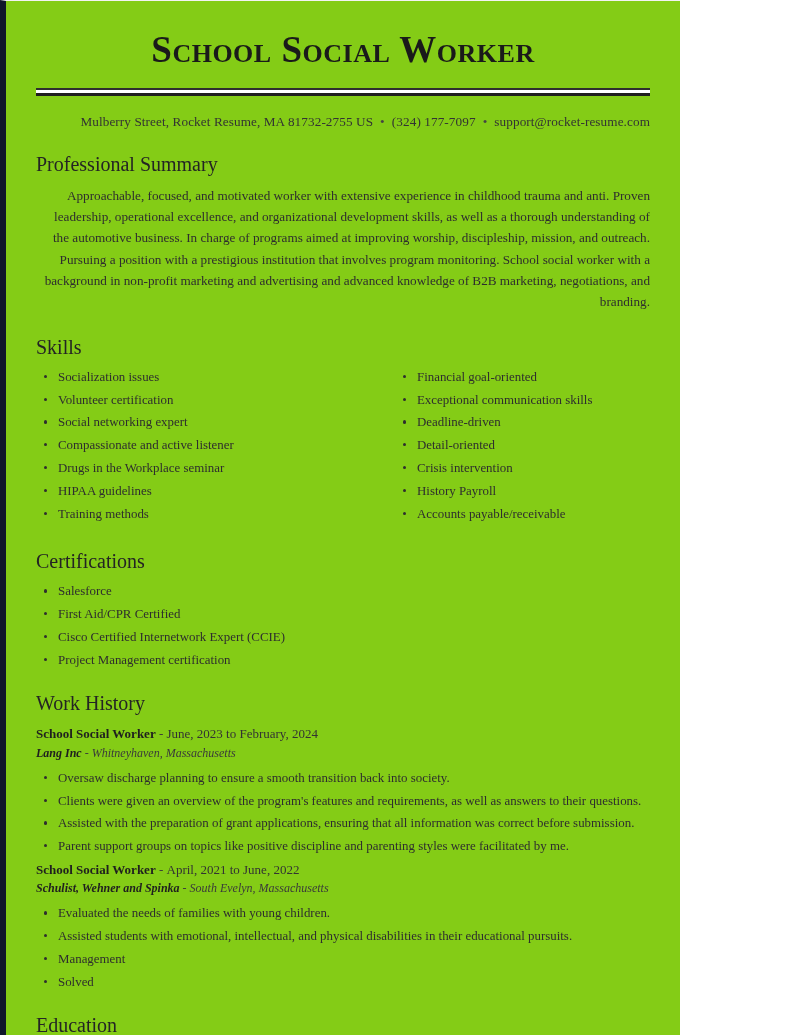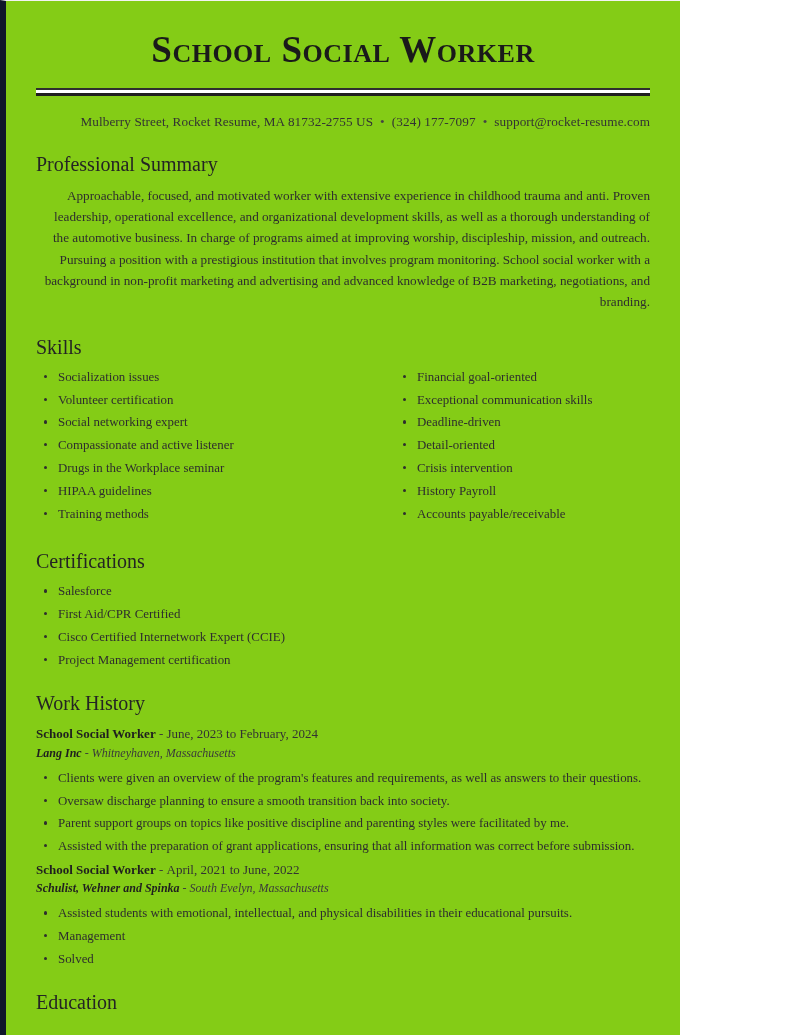--- a/index.html
+++ b/index.html
@@ -224,35 +224,36 @@
       <h2 class="section-heading">Work History</h2>
 
       <div class="job">
         <div class="job-line1">
           <span class="job-title">School Social Worker</span><span class="dash">&nbsp;-&nbsp;</span><span class="job-dates">June, 2023 to February, 2024</span>
         </div>
         <div class="job-line2">
           <span class="job-company">Lang Inc</span><span class="dash">&nbsp;-&nbsp;</span><span class="job-location">Whitneyhaven, Massachusetts</span>
         </div>
         <ul class="bullets">
+          <li>Oversaw discharge planning to ensure a smooth transition back into society.</li>
           <li>Clients were given an overview of the program's features and requirements, as well as answers to their questions.</li>
-          <li>Oversaw discharge planning to ensure a smooth transition back into society.</li>
+          <li>Assisted with the preparation of grant applications, ensuring that all information was correct before submission.</li>
           <li>Parent support groups on topics like positive discipline and parenting styles were facilitated by me.</li>
-          <li>Assisted with the preparation of grant applications, ensuring that all information was correct before submission.</li>
         </ul>
       </div>
 
       <div class="job">
         <div class="job-line1">
           <span class="job-title">School Social Worker</span><span class="dash">&nbsp;-&nbsp;</span><span class="job-dates">April, 2021 to June, 2022</span>
         </div>
         <div class="job-line2">
           <span class="job-company">Schulist, Wehner and Spinka</span><span class="dash">&nbsp;-&nbsp;</span><span class="job-location">South Evelyn, Massachusetts</span>
         </div>
         <ul class="bullets">
+          <li>Evaluated the needs of families with young children.</li>
           <li>Assisted students with emotional, intellectual, and physical disabilities in their educational pursuits.</li>
           <li>Management</li>
           <li>Solved</li>
         </ul>
       </div>
     </div>
 
     <div class="section">
       <h2 class="section-heading">Education</h2>
 

